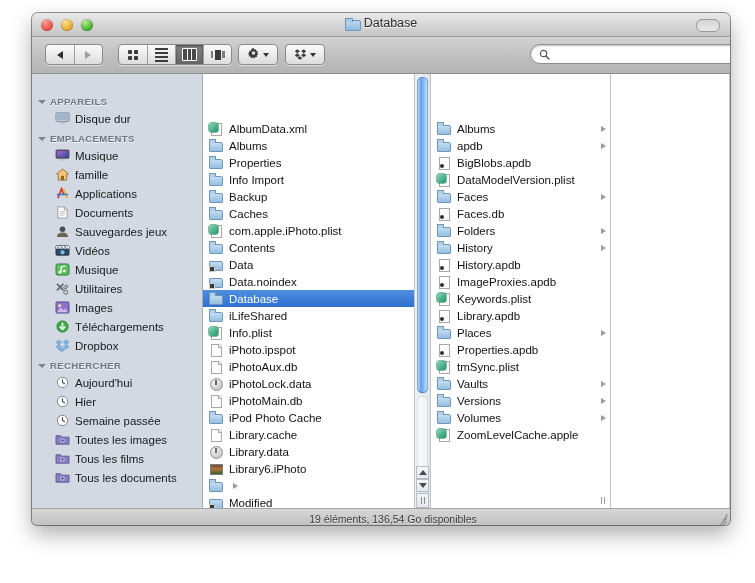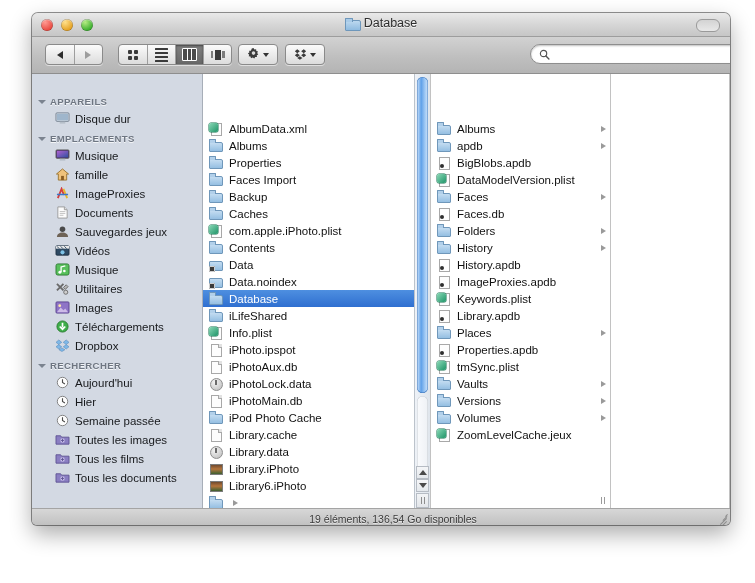--- a/index.html
+++ b/index.html
@@ -301,21 +301,21 @@
               <rect x="6.5" y="8.5" width="3" height="4.5" fill="#8a5c22"></rect>
             </svg></span>
           <span>famille</span>
         </div>
         <div class="sb-item">
           <span class="sb-ic"><svg width="15" height="13" viewBox="0 0 16 14">
               <path d="M3 12L7 2l2.5 6.5" stroke="#d43f3f" stroke-width="2" fill="none"></path>
               <path d="M13 12L9 2" stroke="#e8b62a" stroke-width="2" fill="none"></path>
               <path d="M2 8h12" stroke="#3a78c8" stroke-width="1.6"></path>
             </svg></span>
-          <span>ImageProxies</span>
+          <span>Applications</span>
         </div>
         <div class="sb-item">
           <span class="sb-ic"><svg width="15" height="13" viewBox="0 0 16 14">
               <path d="M3 1h7l3 3v9H3z" fill="#fcfcfc" stroke="#9a9a9a"></path>
               <path d="M10 1v3h3" fill="#e3e3e3" stroke="#9a9a9a"></path>
               <path d="M5 6h6M5 8h6M5 10h4" stroke="#bfbfbf"></path>
             </svg></span>
           <span>Documents</span>
         </div>
         <div class="sb-item">
@@ -436,21 +436,21 @@
               <span class="nm">Albums</span>
               <span class="arw"></span>
             </div>
             <div class="row">
               <span class="ficon fo"></span>
               <span class="nm">Properties</span>
               <span class="arw"></span>
             </div>
             <div class="row">
               <span class="ficon fo"></span>
-              <span class="nm">Faces Import</span>
+              <span class="nm">Info Import</span>
               <span class="arw"></span>
             </div>
             <div class="row">
               <span class="ficon fo"></span>
               <span class="nm">Backup</span>
               <span class="arw"></span>
             </div>
             <div class="row">
               <span class="ficon fo"></span>
               <span class="nm">Caches</span>
@@ -510,24 +510,20 @@
               <span class="nm">iPod Photo Cache</span>
               <span class="arw"></span>
             </div>
             <div class="row">
               <span class="ficon dc"></span>
               <span class="nm">Library.cache</span>
             </div>
             <div class="row">
               <span class="ficon lk"></span>
               <span class="nm">Library.data</span>
-            </div>
-            <div class="row">
-              <span class="ficon ph"></span>
-              <span class="nm">Library.iPhoto</span>
             </div>
             <div class="row">
               <span class="ficon ph"></span>
               <span class="nm">Library6.iPhoto</span>
             </div>
             <div class="row">
               <span class="ficon fo"></span>
               <span class="arw"></span>
             </div>
             <div class="row">
@@ -642,21 +638,21 @@
               <span class="nm">Versions</span>
               <span class="arw"></span>
             </div>
             <div class="row">
               <span class="ficon fo"></span>
               <span class="nm">Volumes</span>
               <span class="arw"></span>
             </div>
             <div class="row">
               <span class="ficon pl"></span>
-              <span class="nm">ZoomLevelCache.jeux</span>
+              <span class="nm">ZoomLevelCache.apple</span>
             </div>
           </div>
         <div class="col-grip">
           <i></i>
             <i></i>
         </div>
       </div>
 
       <div class="col" id="col3">
         <div class="col-list"></div>

